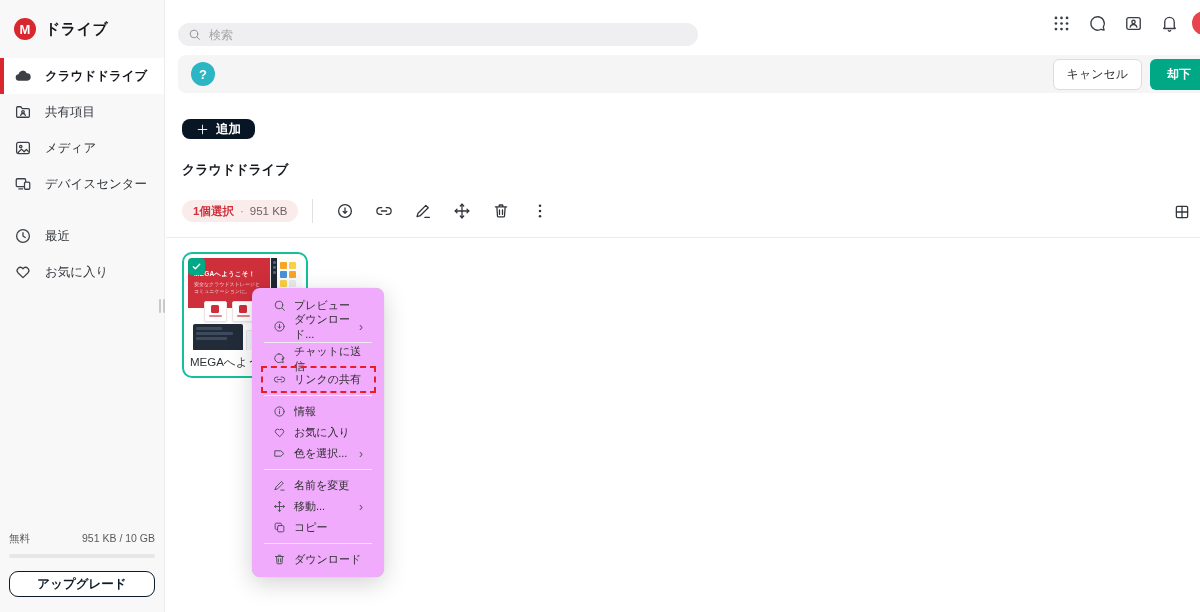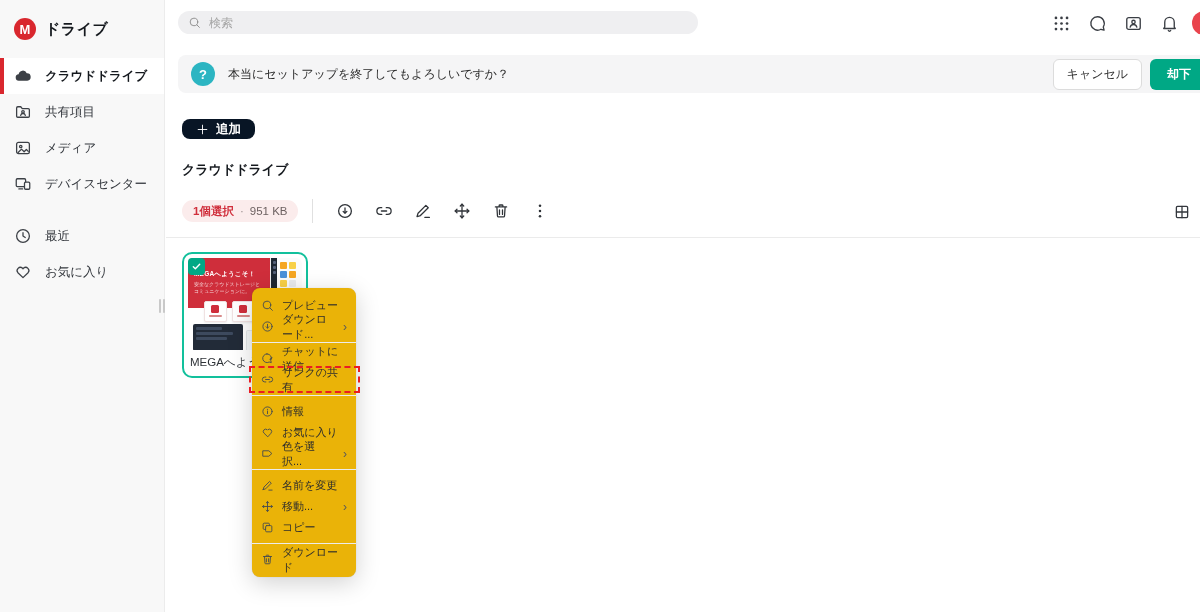--- a/index.html
+++ b/index.html
@@ -26,21 +26,21 @@
   .nav-gap { height:16px; }
   .resizer { position:absolute; left:159px; top:299px; display:flex; gap:2px; cursor:col-resize; z-index:3; }
   .resizer i { width:2px; height:14px; background:#c9c9c9; border-radius:1px; }
   .sidebar-footer { position:absolute; left:0; right:0; bottom:0; padding:0 9px 15px; }
   .usage-row { display:flex; justify-content:space-between; font-size:10.5px; color:#5a5a5a; margin-bottom:8px; }
   .usage-bar { height:4px; background:#e7e7e7; border-radius:2px; margin-bottom:13px; }
   .upgrade-btn { width:100%; height:26px; background:#fff; border:1.5px solid #0c1a2a; border-radius:9px;
     font-size:12.5px; font-weight:700; color:#0c1a2a; font-family:inherit; cursor:pointer; }
 
   
-  .search { position:absolute; left:178px; top:11px; width:520px; height:23px; background:#efeff1;
+  .search { position:absolute; left:178px; top:23px; width:520px; height:23px; background:#efeff1;
     border-radius:12px; display:flex; align-items:center; gap:8px; padding:0 10px; }
   .search .sico { width:13px; height:13px; color:#8a8a8a; flex:none; }
   .search input { flex:1; border:none; outline:none; background:transparent; font-size:12px;
     font-family:inherit; color:#333; }
   .search input::placeholder { color:#a5a5a5; }
   .top-icons { position:absolute; left:1050px; top:12px; display:flex; gap:14px; }
   .top-icon { width:22px; height:22px; display:flex; align-items:center; justify-content:center;
     color:#3a3e44; cursor:pointer; }
   .top-icon svg { width:19px; height:19px; }
   .avatar { position:absolute; left:1192px; top:11px; width:24px; height:24px; border-radius:50%;
@@ -103,22 +103,22 @@
     border:1px solid #e2e6e8; border-bottom:none; border-radius:2px 2px 0 0; }
   .thumb-right { flex:1; background:#fbfbfb; border-left:1px solid #eee; display:flex; }
   .tr-strip { width:6px; background:#1e2733; padding-top:3px; }
   .tr-strip i { display:block; width:3px; height:3px; background:#55617a; margin:0 auto 2px; border-radius:1px; }
   .tr-grid { flex:1; padding:4px 0 0 3px; display:grid; grid-template-columns:repeat(2,7px); gap:2px; align-content:start; }
   .tr-grid i { width:7px; height:7px; border-radius:1px; }
   .t-or { background:#f5a623; } .t-ye { background:#f8d047; } .t-bl { background:#4a90d9; } .t-gr { background:#e8eaec; }
   .caption { margin-top:5px; font-size:11.5px; color:#2f3338; padding-left:2px; white-space:nowrap; overflow:hidden; }
 
   
-  .menu { position:absolute; left:252px; top:288px; width:104px; background:#eab308; border-radius:8px;
-    box-shadow:0 6px 24px rgba(0,0,0,.18), 0 0 1px rgba(0,0,0,.2); padding:7px 0; z-index:5; }
+  .menu { position:absolute; left:252px; top:288px; width:132px; background:#f0abfc; border-radius:8px;
+    box-shadow:0 6px 24px rgba(0,0,0,.18), 0 0 1px rgba(0,0,0,.2); padding:7px 12px; z-index:5; }
   .menu-item { position:relative; display:flex; align-items:center; gap:8px; height:21px;
     padding:0 9px; font-size:11px; color:#2d2d2d; cursor:pointer; }
   .menu-item .mico { width:13px; height:13px; color:#474b50; flex:none; }
   .menu-chevron { margin-left:auto; color:#5a5a5a; font-size:12px; line-height:1; }
   .menu-divider { height:1px; background:#ececec; margin:5px 0; }
   .menu-item.highlight::after { content:""; position:absolute; left:-3px; right:-4px; top:-3px; bottom:-3px;
     border:2px dashed #ea1c24; pointer-events:none; }
 </style>
 </head>
 <body>
@@ -169,20 +169,28 @@
       <span>最近</span>
     </div>
     <div class="nav-item">
       <svg class="nico ic" viewBox="0 0 24 24">
           <path d="M12 19.5l-6.8-6.6a4.3 4.3 0 0 1 6-6.1l.8.8.8-.8a4.3 4.3 0 0 1 6 6.1z"></path>
         </svg>
       <span>お気に入り</span>
     </div>
   </div>
 
+  <div class="sidebar-footer">
+    <div class="usage-row">
+      <span>無料</span>
+      <span>951 KB / 10 GB</span>
+    </div>
+    <div class="usage-bar"></div>
+    <button class="upgrade-btn">アップグレード</button>
+  </div>
 </div>
 
 <div class="resizer">
     <i></i>
     <i></i>
   </div>
 
 <div class="search">
   <svg class="sico ic" viewBox="0 0 24 24">
       <circle cx="11" cy="11" r="7"></circle>
@@ -223,21 +231,20 @@
     <svg class="ic" viewBox="0 0 24 24">
         <path d="M6 16.5v-6.2a6 6 0 1 1 12 0v6.2l1.3 1.8H4.7z"></path>
         <path d="M10.5 20.7a1.6 1.6 0 0 0 3 0"></path>
       </svg>
   </div>
 </div>
 <div class="avatar"></div>
 
 <div class="banner">
   <div class="banner-q">?</div>
-  <div class="banner-msg">本当にセットアップを終了してもよろしいですか？</div>
   <div class="banner-actions">
     <button class="btn-cancel">キャンセル</button>
     <button class="btn-dismiss">却下</button>
   </div>
 </div>
 
 <button class="add-btn">
   <svg class="ic" viewBox="0 0 24 24" stroke-width="2.4">
       <path d="M12 4v16M4 12h16"></path>
     </svg>

